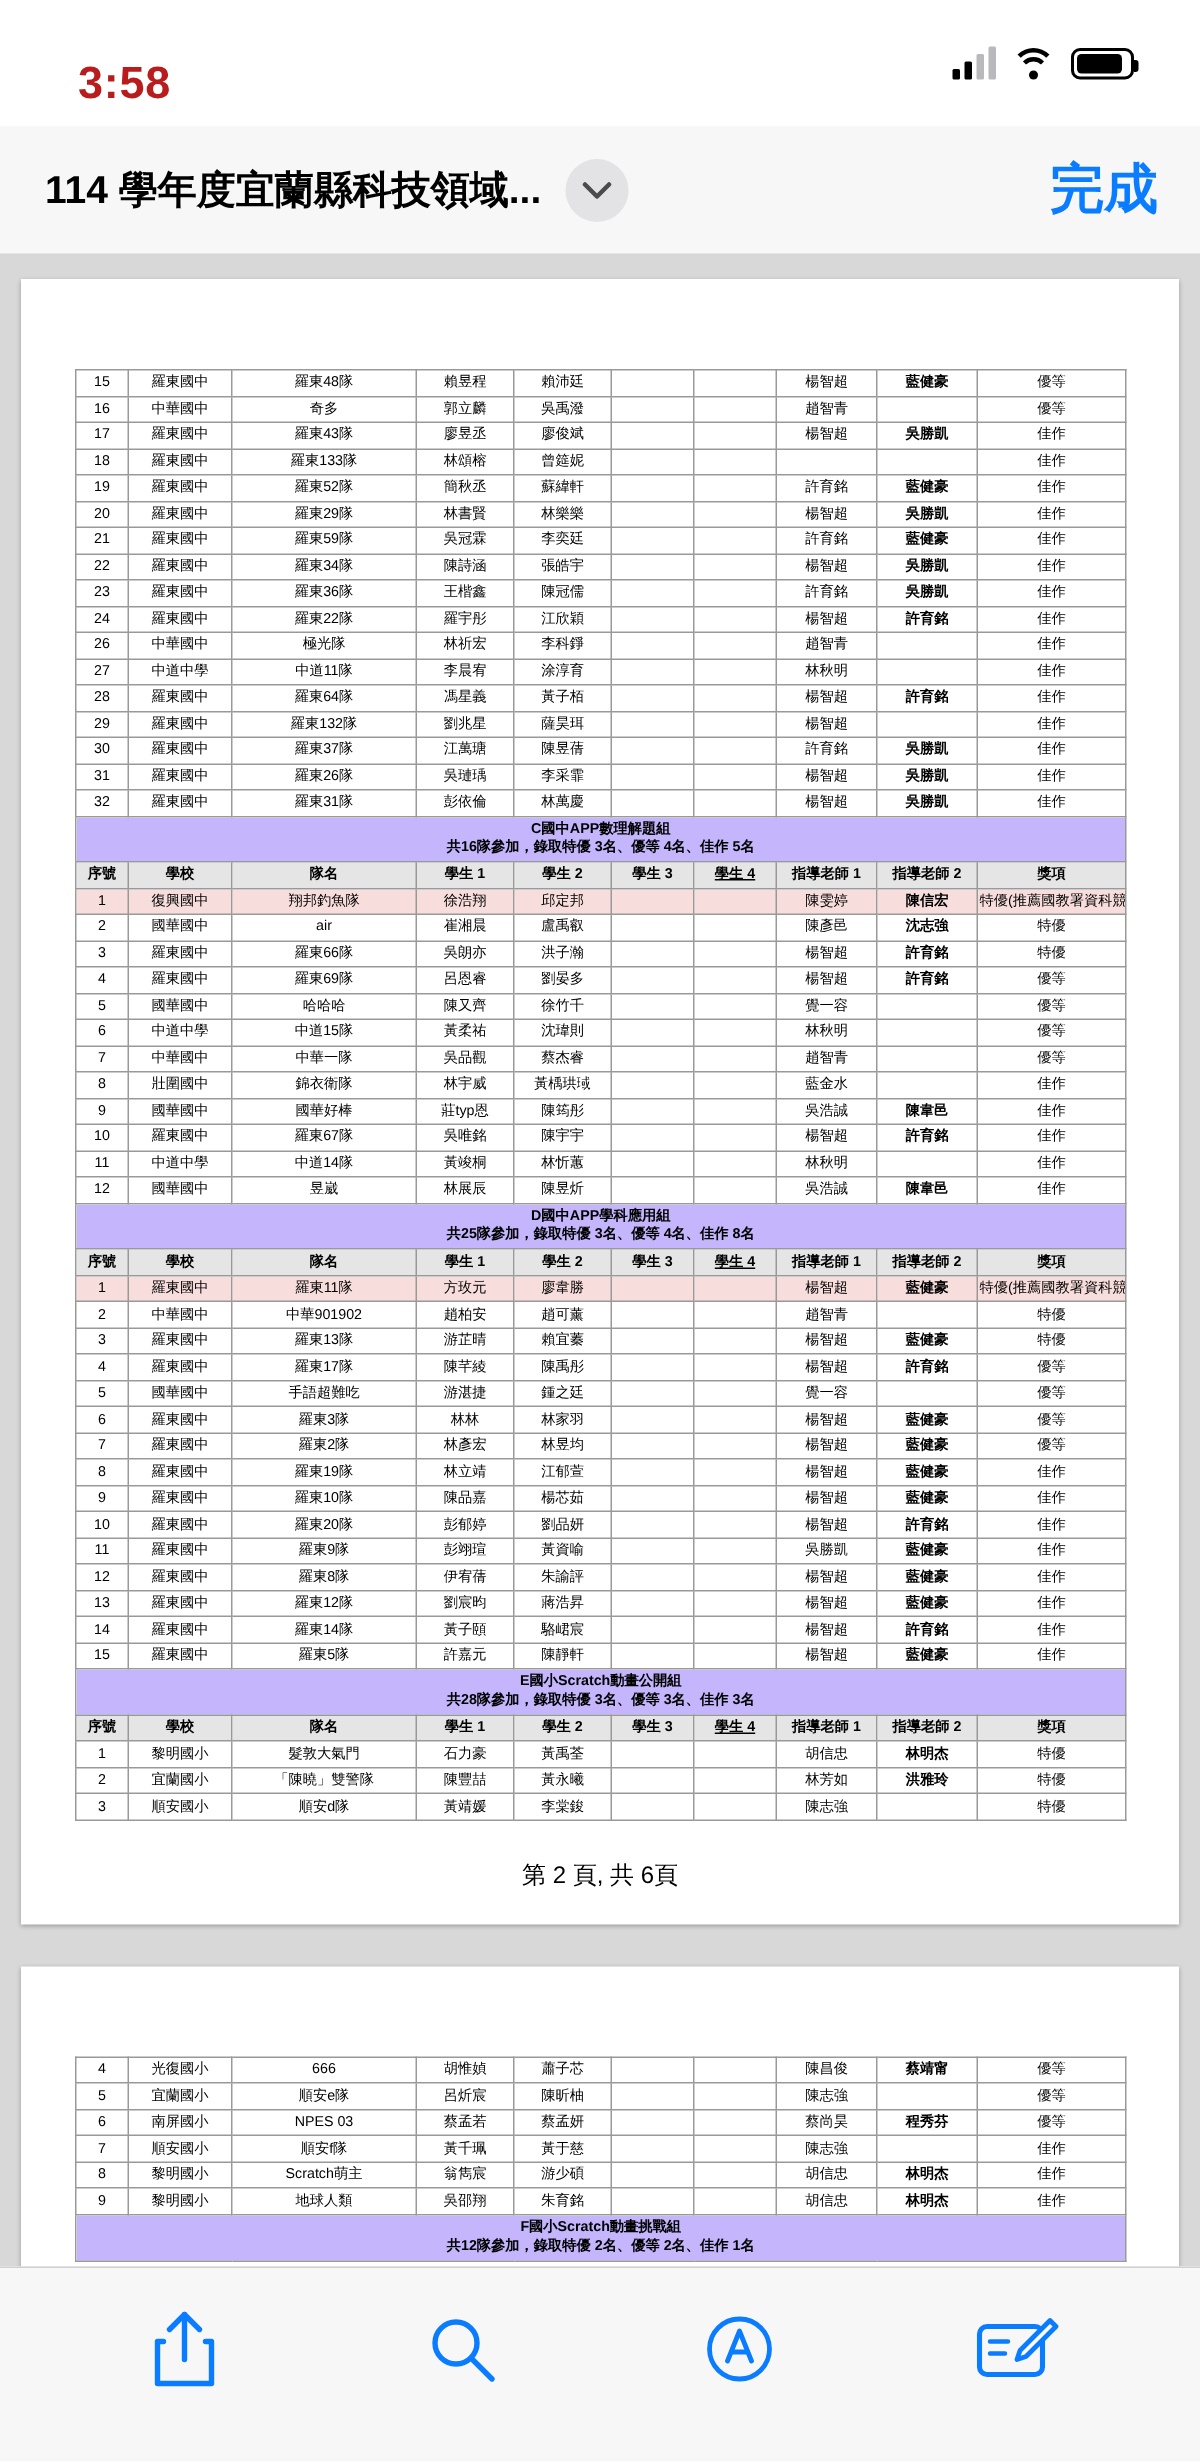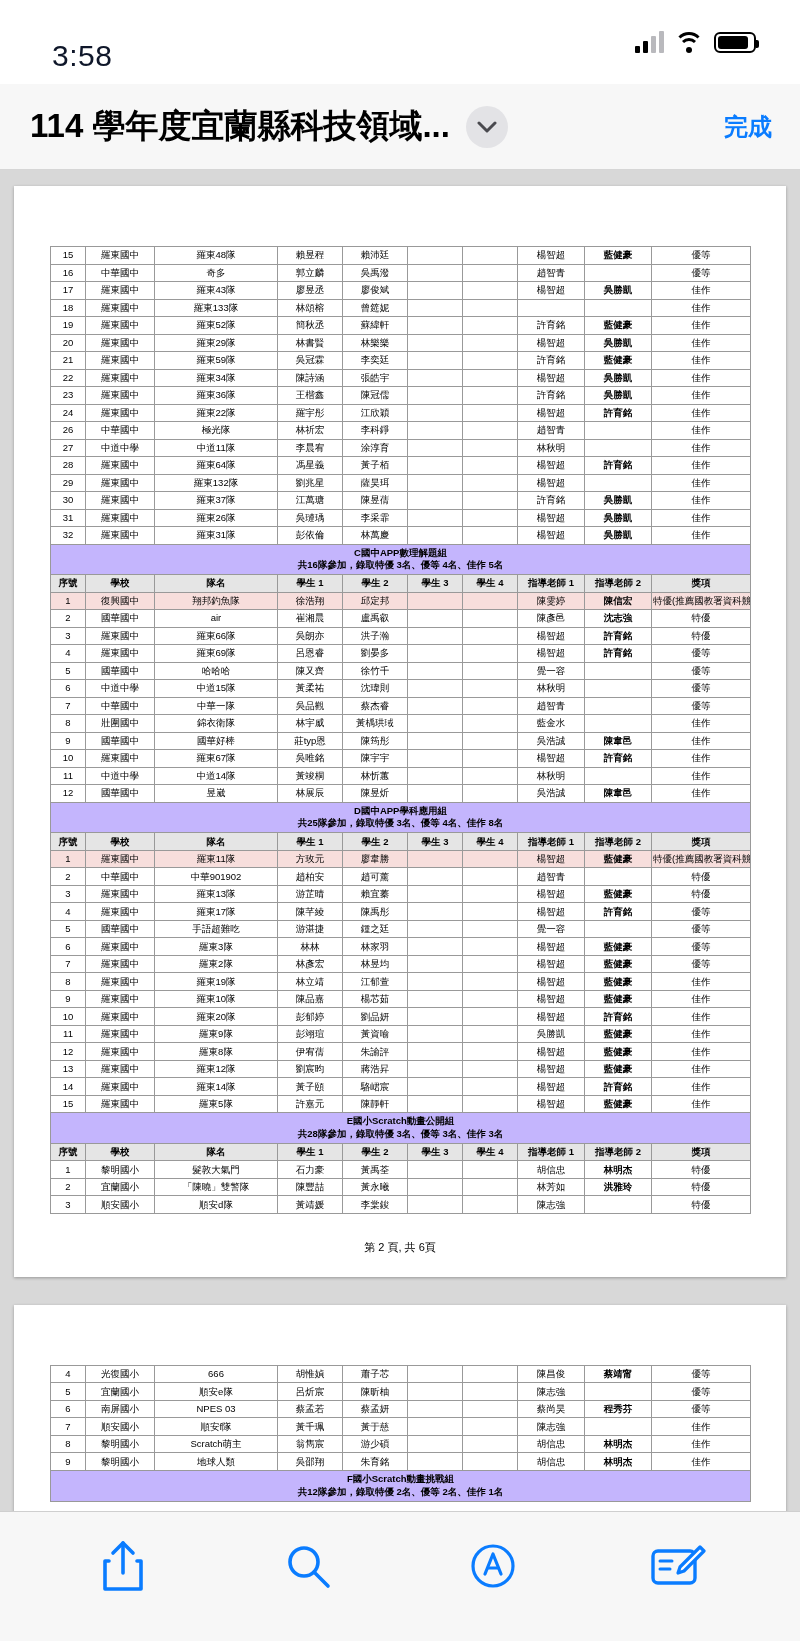--- a/index.html
+++ b/index.html
@@ -20,23 +20,23 @@
     height: 84px;
     display: flex;
     align-items: center;
     justify-content: space-between;
     padding: 0 44px 0 52px;
     box-sizing: border-box;
     background: #ffffff;
   }
   .status-time {
     font-size: 30px;
-    font-weight: normal;
+    font-weight: bold;
     letter-spacing: 0.5px;
-    color: #0f172a;
+    color: #b91c1c;
     margin-top: 28px;
   }
   .status-right {
     display: flex;
     align-items: center;
     gap: 11px;
   }
   .signal {
     display: flex;
     align-items: flex-end;
@@ -105,42 +105,42 @@
     height: 86px;
     background: #f7f7f7;
     border-bottom: 1px solid #d6d6d6;
     display: flex;
     align-items: center;
     padding: 0 28px 0 30px;
     box-sizing: border-box;
     gap: 16px;
   }
   .nav-title {
-    font-size: 33px;
+    font-size: 26px;
     font-weight: bold;
     color: #000;
     white-space: nowrap;
     overflow: hidden;
     text-overflow: ellipsis;
     flex: 0 1 auto;
     max-width: 520px;
   }
   .chevron-btn {
     width: 42px; height: 42px;
     border-radius: 50%;
     background: #e3e3e6;
     display: flex;
     align-items: center;
     justify-content: center;
     flex: 0 0 auto;
   }
   .chevron-btn svg { display: block; }
   .nav-done {
     margin-left: auto;
-    font-size: 24px;
+    font-size: 36px;
     font-weight: bold;
     color: #0a7cff;
     white-space: nowrap;
   }
 
   
   .doc-scroll {
     background: #d8d8d8;
     height: 1341px;
     overflow: hidden;
@@ -173,21 +173,21 @@
     line-height: 1.05;
     overflow: hidden;
     white-space: nowrap;
   }
   td.c-no      { width: 32px; }
   td.c-school  { width: 66px; }
   td.c-team    { width: 120px; }
   td.c-s1      { width: 62px; }
   td.c-s2      { width: 62px; }
   td.c-s3      { width: 52px; }
-  td.c-s4      { width: 52px; }
+  td.c-s4      { width: 52px; text-decoration: underline; }
   td.c-t1      { width: 64px; }
   td.c-t2      { width: 64px; font-weight: bold; }
   td.c-award   { width: 96px; }
 
   tr.group-head td {
     background: #c4b5fd;
     font-weight: bold;
     height: auto;
     padding: 2px 0;
     line-height: 1.35;
@@ -195,21 +195,21 @@
   }
   tr.col-head td {
     background: #e5e5e5;
     font-weight: bold;
   }
   tr.highlight td {
     background: #f7dedc;
   }
   .page-footer {
     text-align: center;
-    font-size: 11px;
+    font-size: 16px;
     margin-top: 26px;
     color: #000;
   }
 
   
   .toolbar {
     position: absolute;
     left: 0; bottom: 0;
     width: 800px;
     height: 130px;

